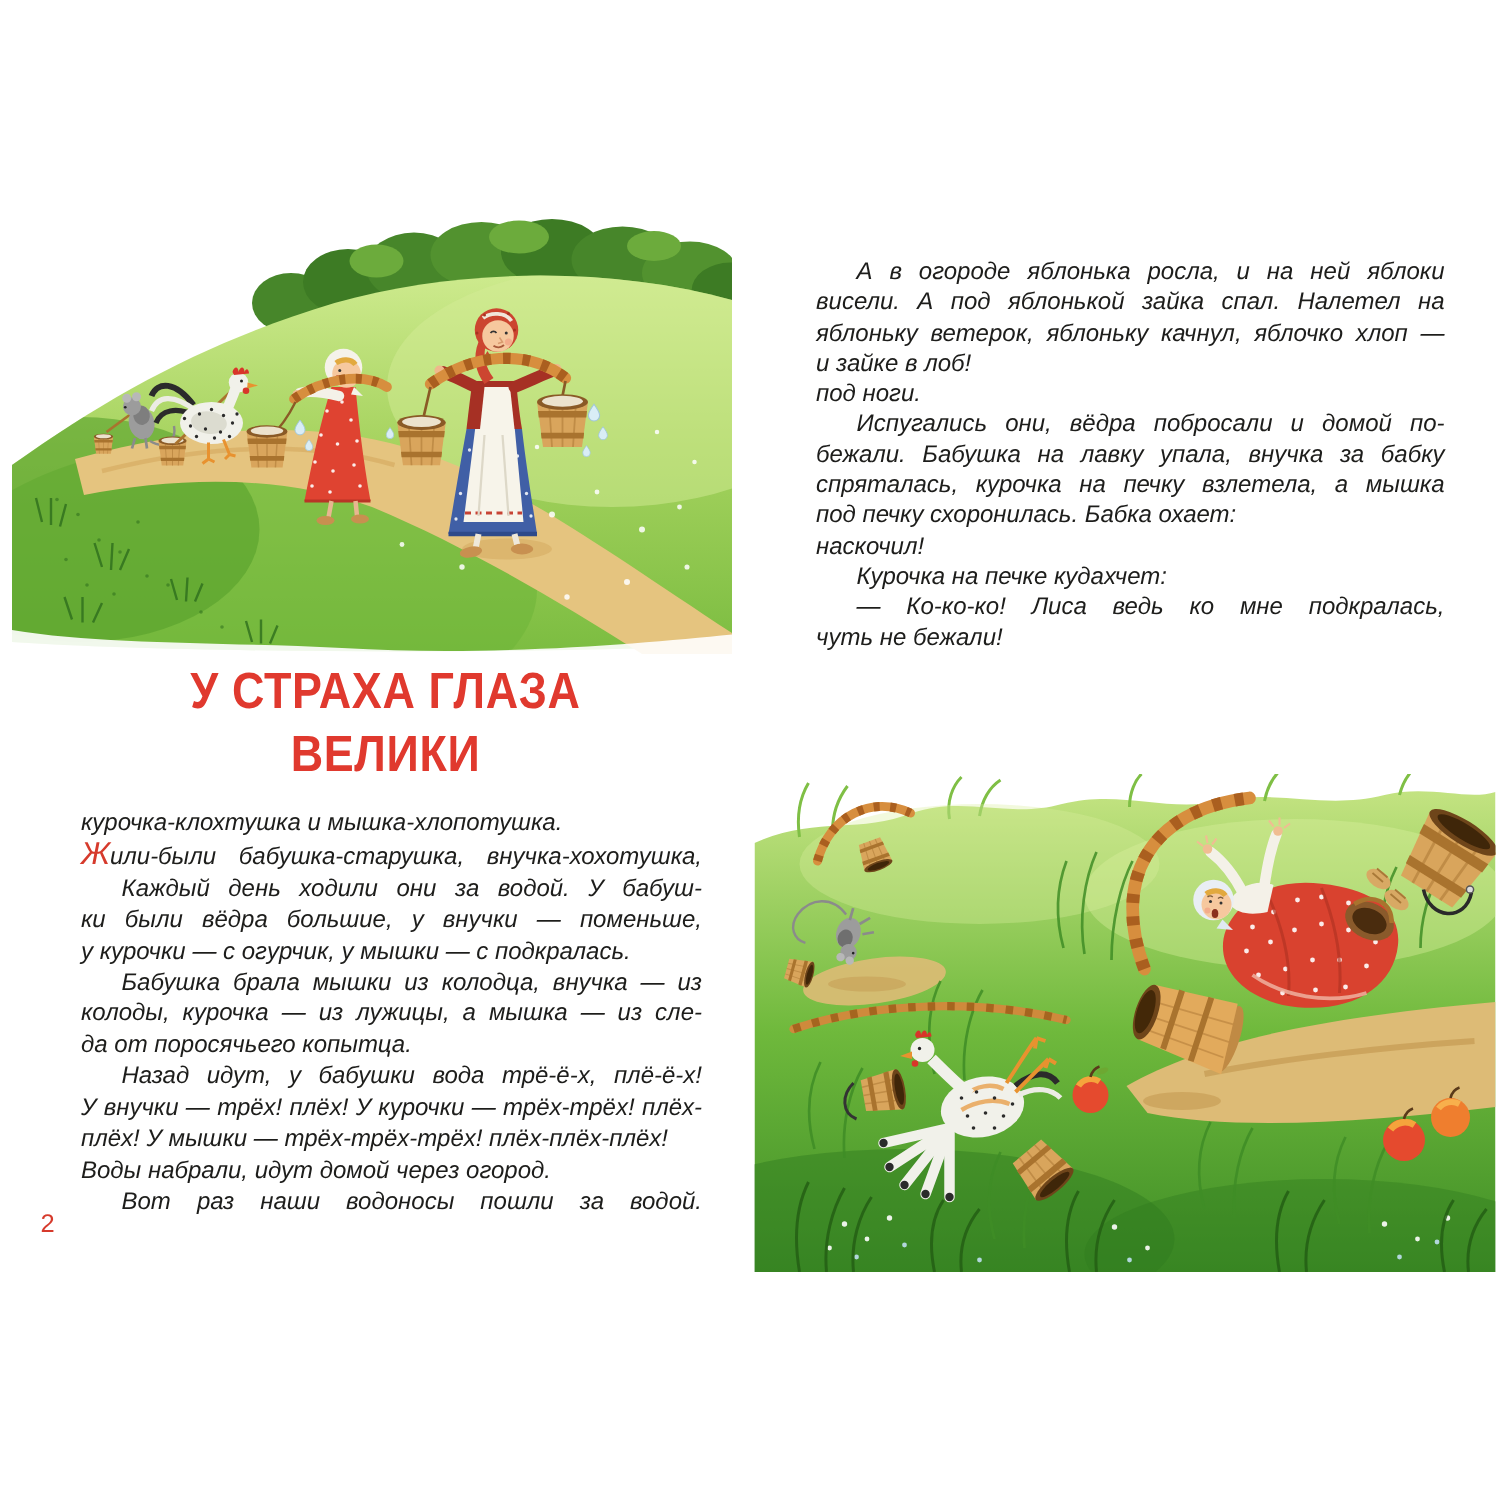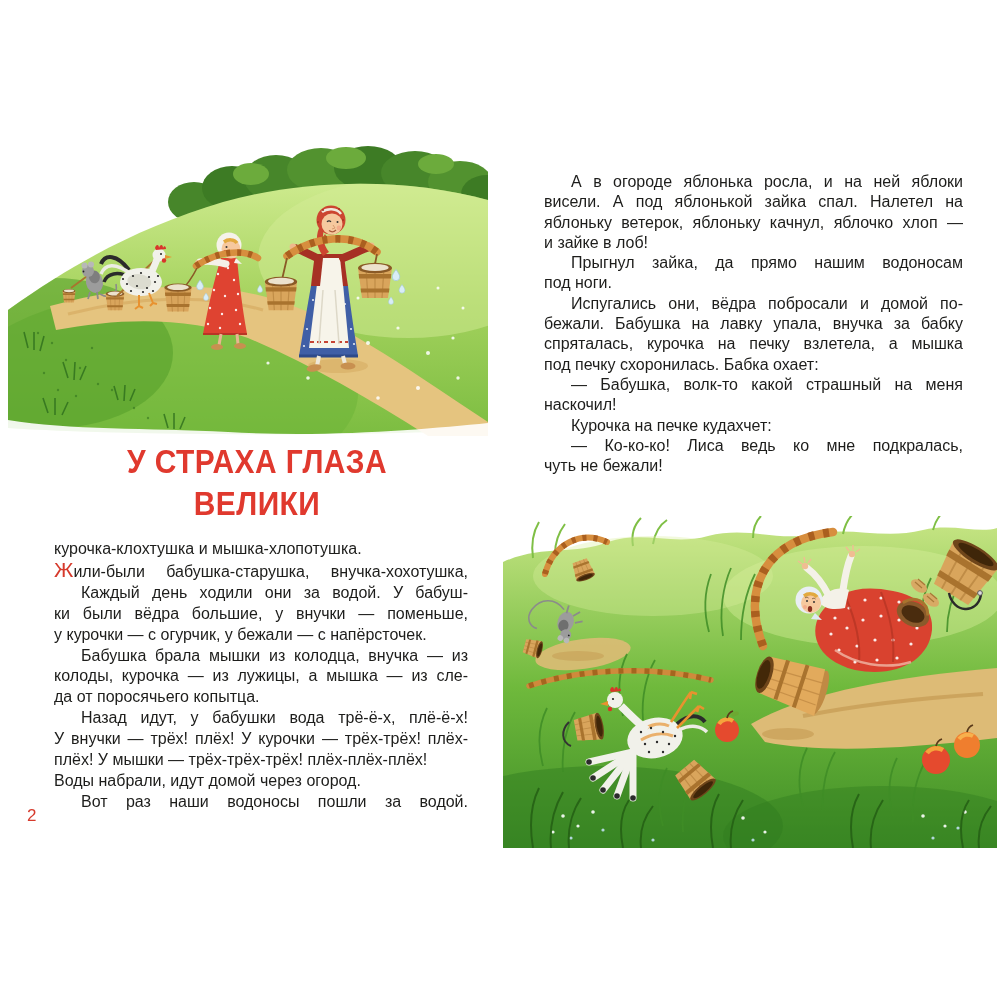--- a/index.html
+++ b/index.html
@@ -5,21 +5,21 @@
   html,body{margin:0;padding:0;background:#ffffff;}
   .spread{position:relative;width:1000px;height:1000px;background:#ffffff;overflow:hidden;
           font-family:"Liberation Sans",sans-serif;}
   .illus{position:absolute;}
   .illus1{left:8px;top:138px;width:480px;height:298px;}
   .illus2{left:503px;top:516px;width:494px;height:332px;}
   .title{position:absolute;left:48px;top:440px;width:418px;text-align:center;
          color:#e0392e;font-weight:bold;font-size:34px;line-height:42px;letter-spacing:.5px;
          transform:scaleX(.88);transform-origin:50% 0;
          font-family:"Liberation Sans",sans-serif;}
-  .textcol{position:absolute;color:#1d1d1b;}
+  .textcol{position:absolute;color:#1d1d1b;font-style:italic;}
   .textcol .line{font-size:16px;text-align:justify;text-align-last:justify;}
   .lt{left:54px;top:539px;width:414px;}
   .lt .line{line-height:20.9px;}
   .rt{left:544px;top:172px;width:419px;}
   .rt .line{line-height:20.3px;}
   .line.last{text-align-last:left;}
   .line.ind{text-indent:27px;}
   .cap{color:#d63a2c;font-size:21px;}
   .pagenum{position:absolute;left:27px;top:806px;color:#d63a2c;font-size:17px;}
 </style>
@@ -267,48 +267,46 @@
     <div class="title">
       <div>У СТРАХА ГЛАЗА</div>
       <div>ВЕЛИКИ</div>
     </div>
 
     <div class="textcol lt" id="left-text">
         <div class="line last">курочка-клохтушка и мышка-хлопотушка.</div>
         <div class="line"><span class="cap">Ж</span>или-были бабушка-старушка, внучка-хохотушка,</div>
         <div class="line ind">Каждый день ходили они за водой. У бабуш-</div>
         <div class="line">ки были вёдра большие, у внучки — поменьше,</div>
-        <div class="line last">у курочки — с огурчик, у бежали — с напёрсточек.</div>
+        <div class="line last">у курочки — с огурчик, у мышки — с подкралась.</div>
         <div class="line ind">Бабушка брала мышки из колодца, внучка — из</div>
         <div class="line">колоды, курочка — из лужицы, а мышка — из сле-</div>
         <div class="line last">да от поросячьего копытца.</div>
         <div class="line ind">Назад идут, у бабушки вода трё-ё-х, плё-ё-х!</div>
         <div class="line">У внучки — трёх! плёх! У курочки — трёх-трёх! плёх-</div>
         <div class="line last">плёх! У мышки — трёх-трёх-трёх! плёх-плёх-плёх!</div>
         <div class="line last">Воды набрали, идут домой через огород.</div>
         <div class="line ind">Вот раз наши водоносы пошли за водой.</div>
       </div>
 
     <div class="pagenum">2</div>
   </section>
 
   <section>
 
     <div class="textcol rt" id="right-text">
         <div class="line ind">А в огороде яблонька росла, и на ней яблоки</div>
         <div class="line">висели. А под яблонькой зайка спал. Налетел на</div>
         <div class="line">яблоньку ветерок, яблоньку качнул, яблочко хлоп —</div>
         <div class="line last">и зайке в лоб!</div>
-        <div class="line ind">Прыгнул зайка, да прямо нашим водоносам</div>
         <div class="line last">под ноги.</div>
         <div class="line ind">Испугались они, вёдра побросали и домой по-</div>
         <div class="line">бежали. Бабушка на лавку упала, внучка за бабку</div>
         <div class="line">спряталась, курочка на печку взлетела, а мышка</div>
         <div class="line last">под печку схоронилась. Бабка охает:</div>
-        <div class="line ind">— Бабушка, волк-то какой страшный на меня</div>
         <div class="line last">наскочил!</div>
         <div class="line ind last">Курочка на печке кудахчет:</div>
         <div class="line ind">— Ко-ко-ко! Лиса ведь ко мне подкралась,</div>
         <div class="line last">чуть не бежали!</div>
       </div>
 
     <svg class="illus illus2" viewBox="0 0 494 332" xmlns="http://www.w3.org/2000/svg">
       <path d="M0,46 C40,28 70,40 105,26 C140,14 170,30 205,20 C245,10 275,26 310,18 C350,10 380,24 420,14 C450,7 475,18 494,12 L494,332 L0,332 Z" fill="url(#g2)"></path>
       <g stroke="#7fbf45" stroke-width="2" fill="none">
         <path d="M30,42 C28,28 30,16 36,6 M52,38 C52,26 56,16 62,8 M130,30 C128,18 132,8 138,2"></path>

